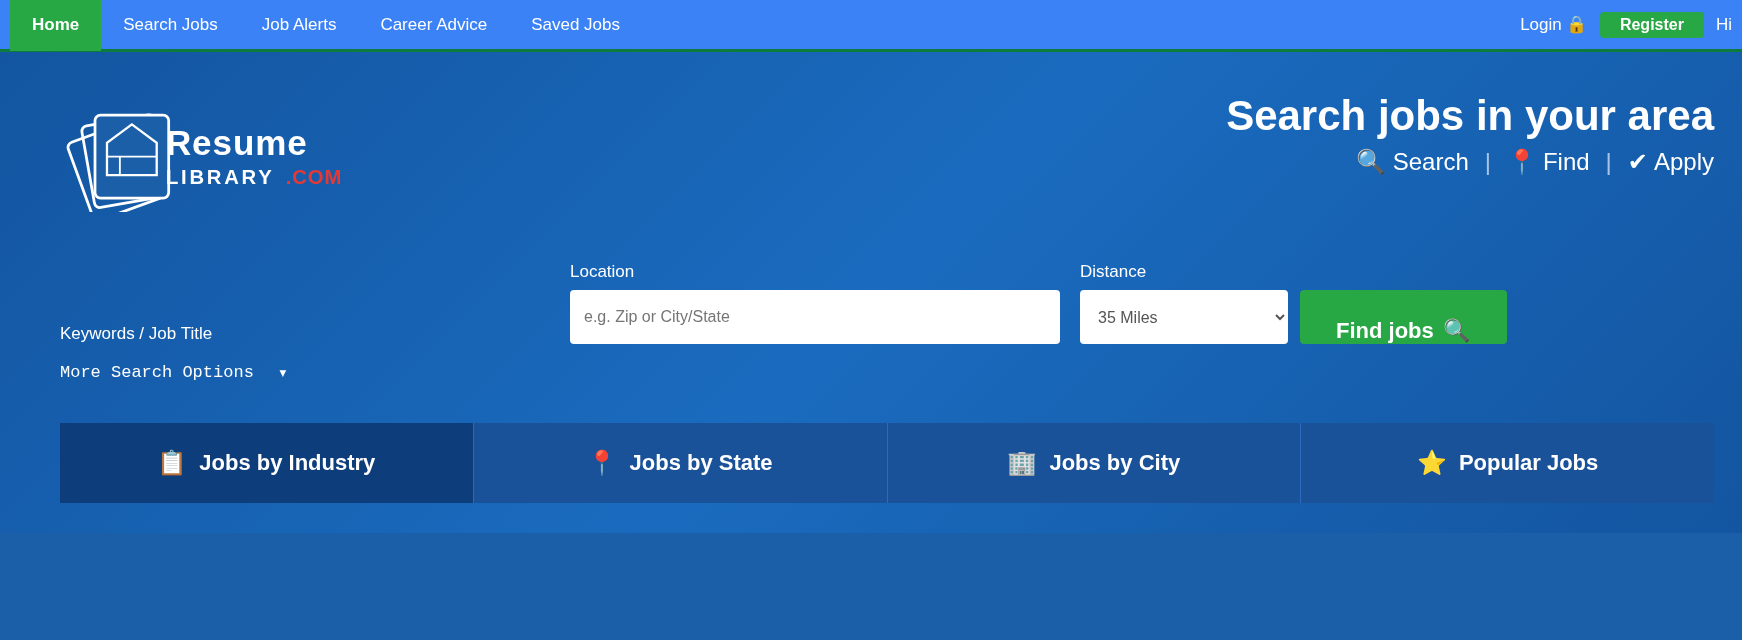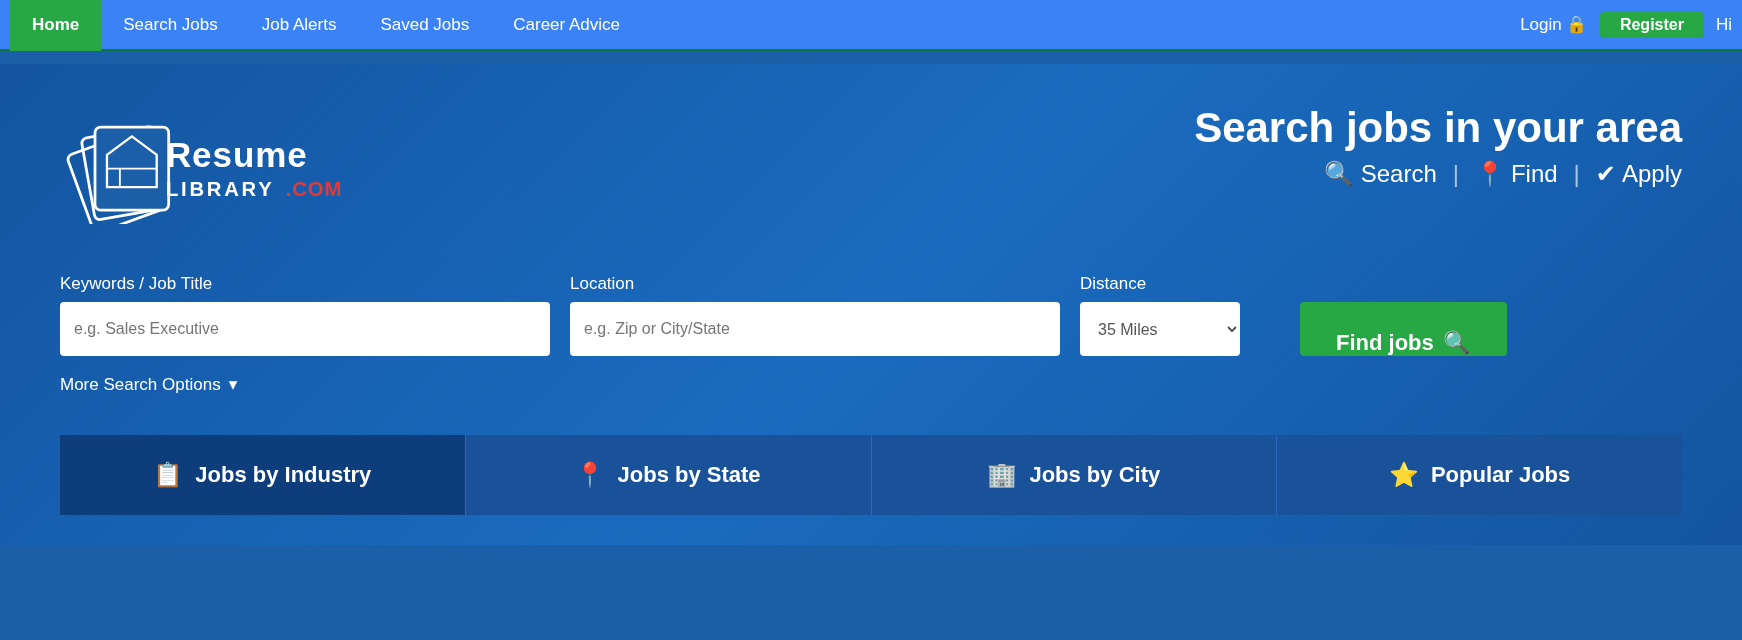--- a/index.html
+++ b/index.html
@@ -50,23 +50,22 @@
       font-weight: bold;
       padding: 4px 20px;
       border-radius: 4px;
       cursor: pointer;
     }
     .hi-text { color: #fff; font-size: 17px; }
 
     
     .hero {
       background: linear-gradient(135deg, #1355a0 0%, #1a6bbf 50%, #1355a0 100%);
-      padding: 40px 60px 30px 60px;
+      padding: 40px 28px 30px 60px;
       min-height: 460px;
-      margin-top: 12px;
     }
     .hero-top {
       display: flex;
       align-items: flex-start;
       justify-content: space-between;
     }
     .logo-area {
       display: flex;
       align-items: center;
     }
@@ -118,21 +117,21 @@
       font-size: 16px;
       padding: 0 14px;
       background: #fff;
       color: #555;
     }
     .keyword-field { width: 490px; margin-right: 20px; }
     .keyword-field input { width: 490px; }
     .location-field { width: 490px; margin-right: 20px; }
     .location-field input { width: 490px; }
     .distance-field { width: 200px; margin-right: 20px; }
-    .distance-field select { width: 160px; cursor: pointer; }
+    .distance-field select { width: 208px; cursor: pointer; }
     .find-btn {
       background: #28a745;
       color: #fff;
       font-size: 22px;
       font-weight: bold;
       border: none;
       border-radius: 4px;
       padding: 0 36px;
       height: 54px;
       cursor: pointer;
@@ -141,21 +140,22 @@
       gap: 10px;
     }
 
     .more-options {
       margin-top: 18px;
       color: #fff;
       font-size: 17px;
       cursor: pointer;
       display: flex;
       align-items: center;
-      gap: 8px;
+      gap: 24px;
+      font-family: Liberation Mono, monospace;
     }
 
     
     .bottom-tabs {
       display: flex;
       height: 80px;
       margin-top: 40px;
     }
     .tab {
       flex: 1;
@@ -184,22 +184,22 @@
     }
   </style>
 </head>
 <body>
 
 <nav>
   <div class="nav-left">
     <div class="nav-item active">Home</div>
     <div class="nav-item">Search Jobs</div>
     <div class="nav-item">Job Alerts</div>
+    <div class="nav-item">Career Advice</div>
     <div class="nav-item">Saved Jobs</div>
-    <div class="nav-item">Career Advice</div>
   </div>
   <div class="nav-right">
     <div class="login-btn">
       <span>Login</span>
       <span>🔒</span>
     </div>
     <div class="register-btn">Register</div>
     <div class="hi-text">Hi</div>
   </div>
 </nav>
@@ -247,21 +247,20 @@
           <span>✔</span>
           <span>Apply</span>
         </span>
       </div>
     </div>
   </div>
 
   <div class="search-form">
     <div class="field-group keyword-field">
       <label>Keywords / Job Title</label>
-      <input type="text" placeholder="e.g. Sales Executive" style="">
     </div>
     <div class="field-group location-field">
       <label>Location</label>
       <input type="text" placeholder="e.g. Zip or City/State" style="">
     </div>
     <div class="field-group distance-field">
       <label>Distance</label>
       <select>
         <option>5 Miles</option>
         <option>10 Miles</option>

